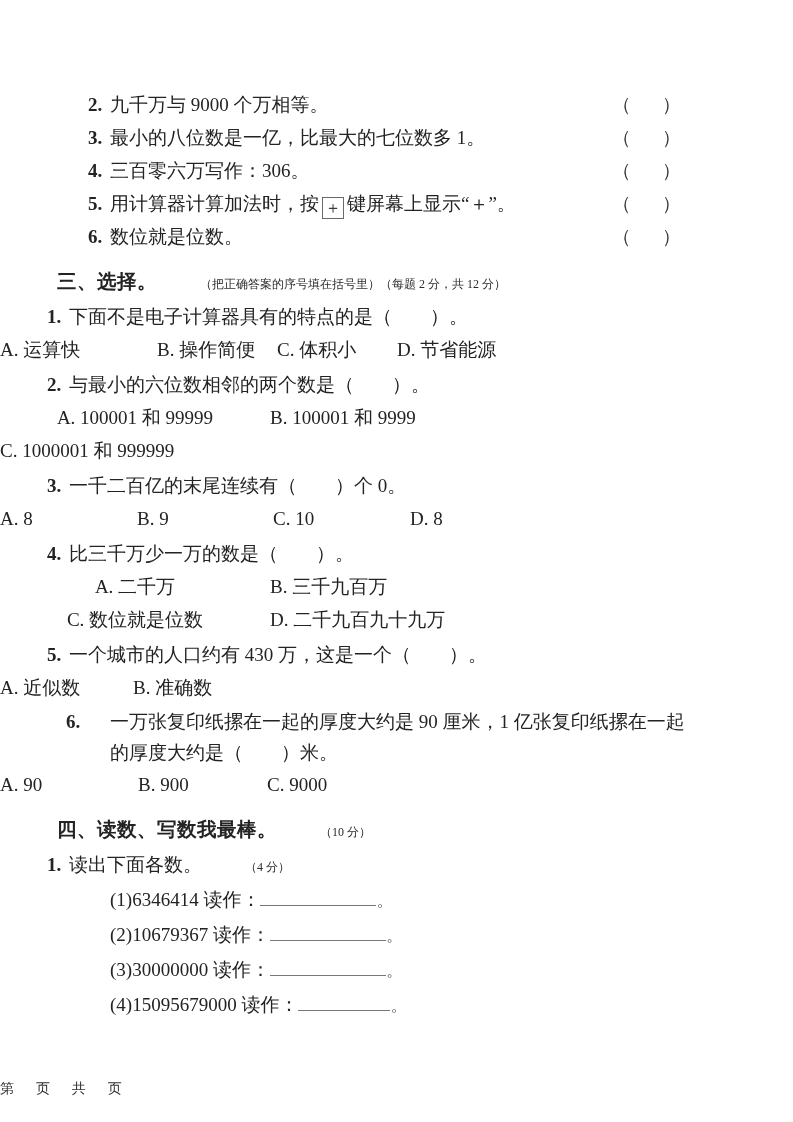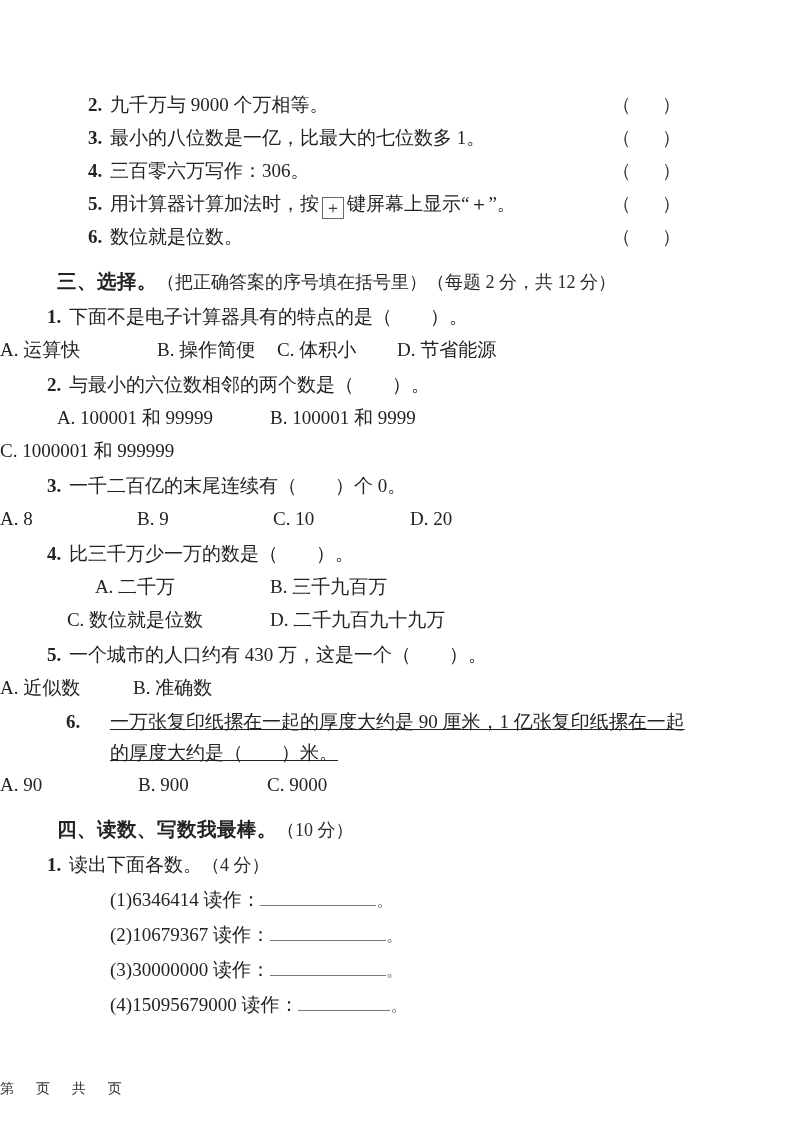--- a/index.html
+++ b/index.html
@@ -14,25 +14,25 @@
   .judge-line{padding-left:88px;}
   .num{font-weight:bold;display:inline-block;min-width:22px;}
   .ans{position:absolute;left:612px;top:0;letter-spacing:6px;color:#3a3a3a;}
   .keybox{
     display:inline-block;width:20px;height:20px;line-height:19px;text-align:center;
     border:1px solid #6a6a6a;margin:0 3px;vertical-align:-3px;font-size:16px;color:#3a3a3a;
   }
   
   .sec-head{padding-left:57px;margin-top:12px;}
   .sec-title{font-weight:bold;font-family:"Liberation Sans","DejaVu Sans",sans-serif;font-size:19.5px;letter-spacing:.5px;}
-  .sec-sub{font-size:18px;color:#2b2b2b;}
+  .sec-sub{font-size:12px;color:#2b2b2b;margin-left:43px;}
   
   .q-line{padding-left:47px;margin-top:2px;}
   .q-multi{padding-left:110px;text-indent:-22px;margin-top:2px;line-height:31px;
-           white-space:normal;max-width:592px;text-decoration:underline;}
+           white-space:normal;max-width:592px;}
   .opts{display:flex;}
   .opts span{flex:none;}
   .q1o span:nth-child(1){width:115px;}
   .q1o span:nth-child(2){width:120px;margin-left:42px;}
   .q1o span:nth-child(3){width:120px;}
   .two span:nth-child(1){width:270px;text-align:center;}
   .q3o span:nth-child(1){width:137px;}
   .q3o span:nth-child(2){width:136px;}
   .q3o span:nth-child(3){width:137px;}
   .q5o span:nth-child(1){width:133px;}
@@ -101,21 +101,21 @@
     <span>C. 1000001 和 999999</span>
   </div>
 
   <div class="line q-line">
     <span class="num">3.</span><span>一千二百亿的末尾连续有（　　）个 0。</span>
   </div>
   <div class="line opts q3o">
     <span>A. 8</span>
     <span>B. 9</span>
     <span>C. 10</span>
-    <span>D. 20</span>
+    <span>D. 8</span>
   </div>
 
   <div class="line q-line">
     <span class="num">4.</span><span>比三千万少一万的数是（　　）。</span>
   </div>
   <div class="line opts two">
     <span>A. 二千万</span>
     <span>B. 三千九百万</span>
   </div>
   <div class="line opts two">

